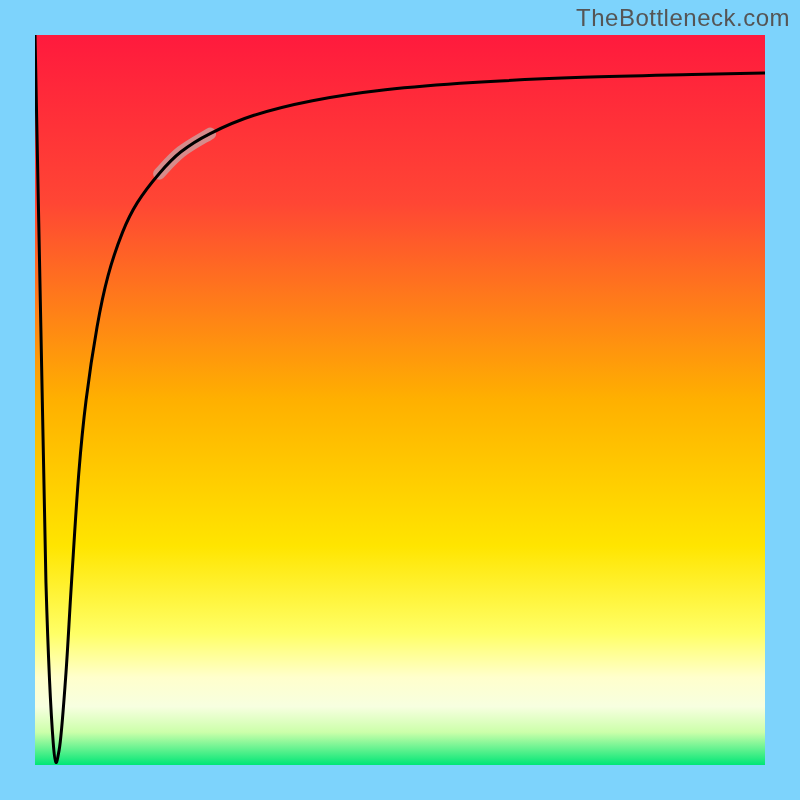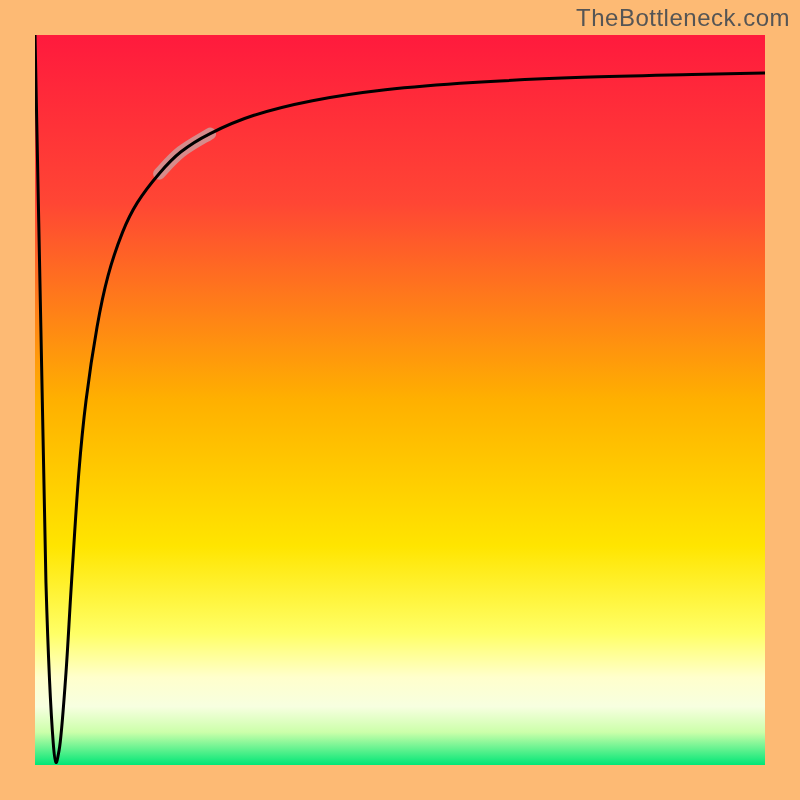--- a/index.html
+++ b/index.html
@@ -8,21 +8,21 @@
     width: 800px;
     height: 800px;
     overflow: hidden;
     background: #000;
     font-family: Arial, Helvetica, sans-serif;
   }
   .frame {
     position: relative;
     width: 800px;
     height: 800px;
-    background: #fdba74;
+    background: #7dd3fc;
   }
   .watermark {
     position: absolute;
     top: 4px;
     right: 10px;
     color: #555;
     font-size: 24px;
     font-weight: 500;
     letter-spacing: 0.5px;
     user-select: none;

